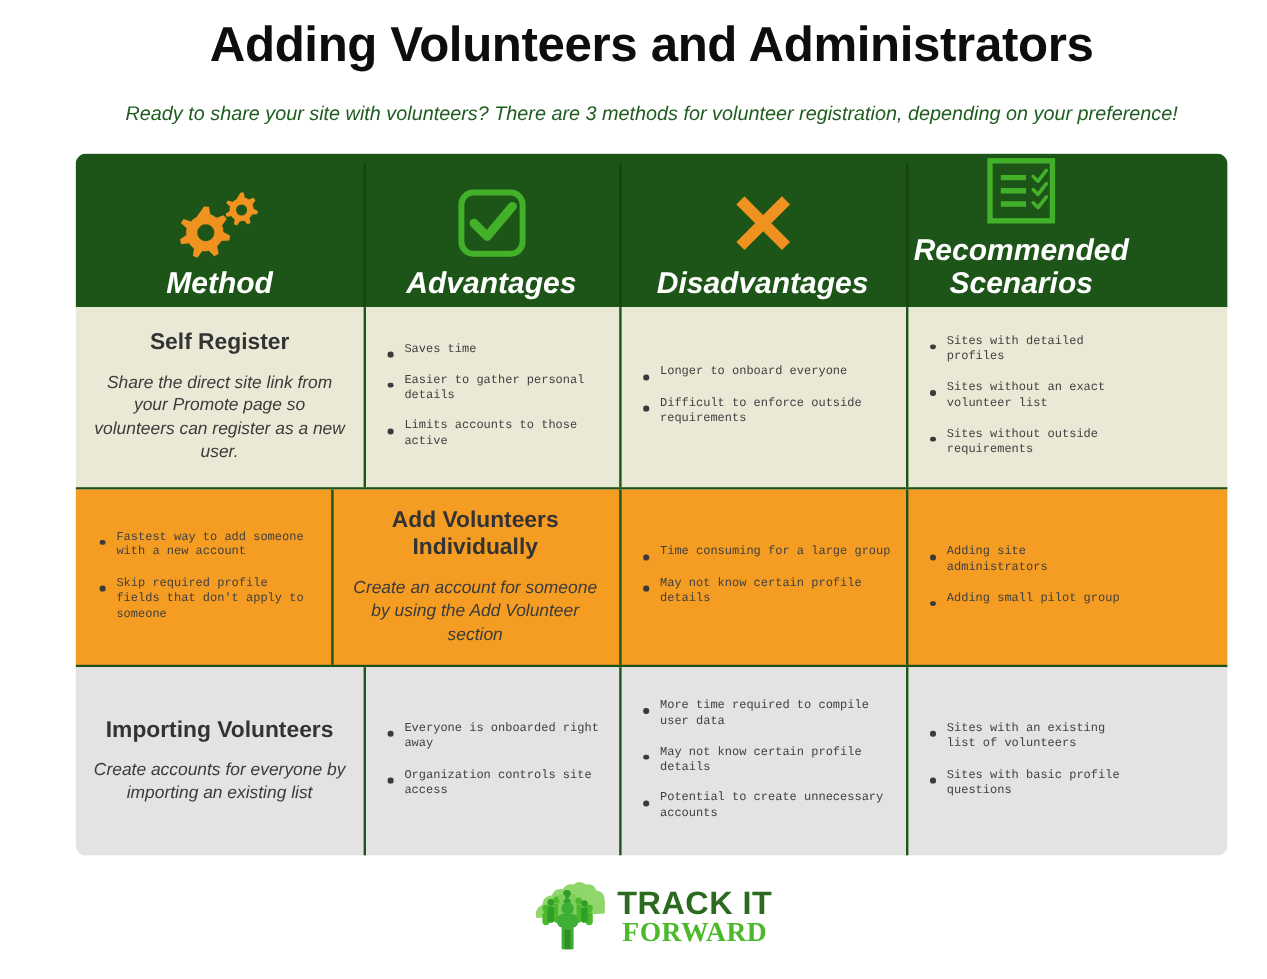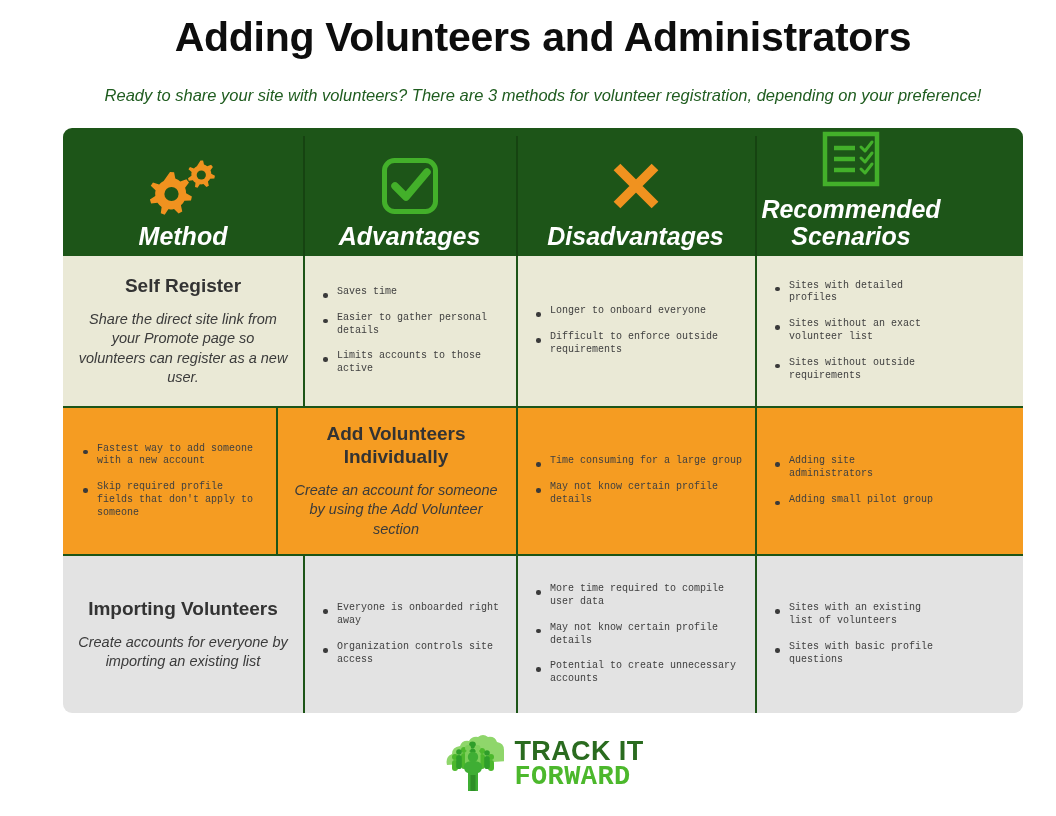--- a/index.html
+++ b/index.html
@@ -201,25 +201,26 @@
     line-height: 0.98;
   }
   .logo-line1 {
     font-size: 27px;
     font-weight: bold;
     color: #2a6b1f;
     letter-spacing: 0.4px;
     font-family: "Liberation Sans", sans-serif;
   }
   .logo-line2 {
-    font-size: 27px;
+    font-size: 23px;
     font-weight: bold;
     color: #4cb82c;
     letter-spacing: 0.4px;
-    font-family: Liberation Mono, monospace;
+    font-family: Liberation Serif, serif;
+    text-align: center;
   }
 </style>
 </head>
 <body>
 
 <div class="page">
 
   <div class="title">Adding Volunteers and Administrators</div>
   <div class="subtitle">Ready to share your site with volunteers? There are 3 methods for volunteer registration, depending on your preference!</div>
 

